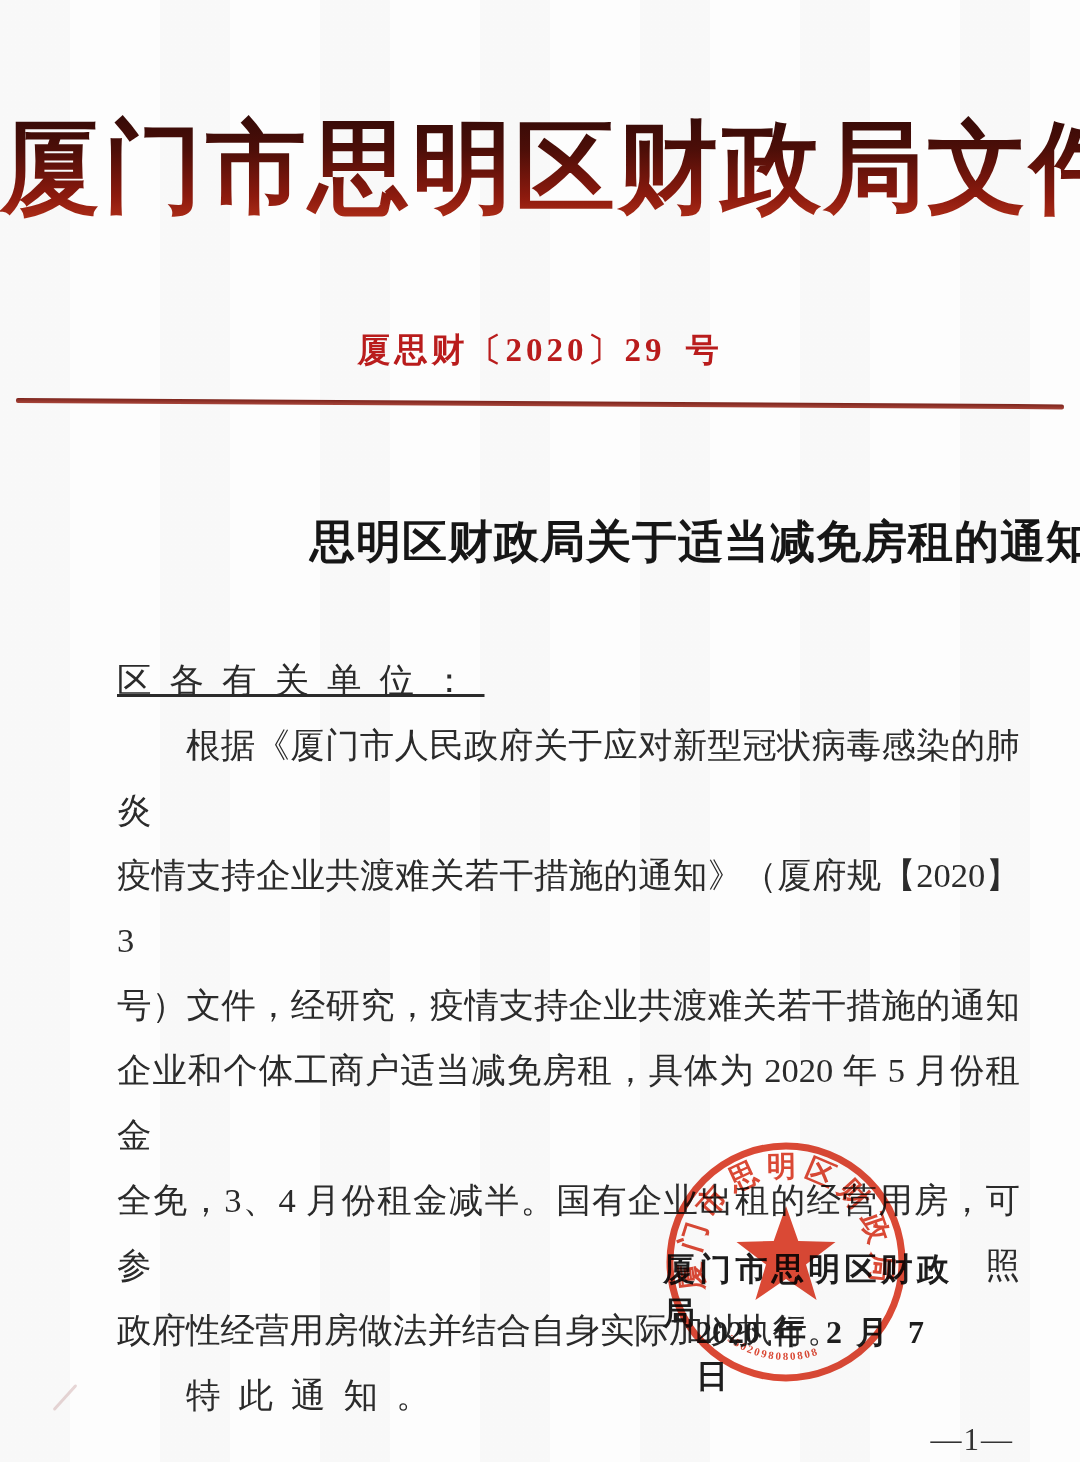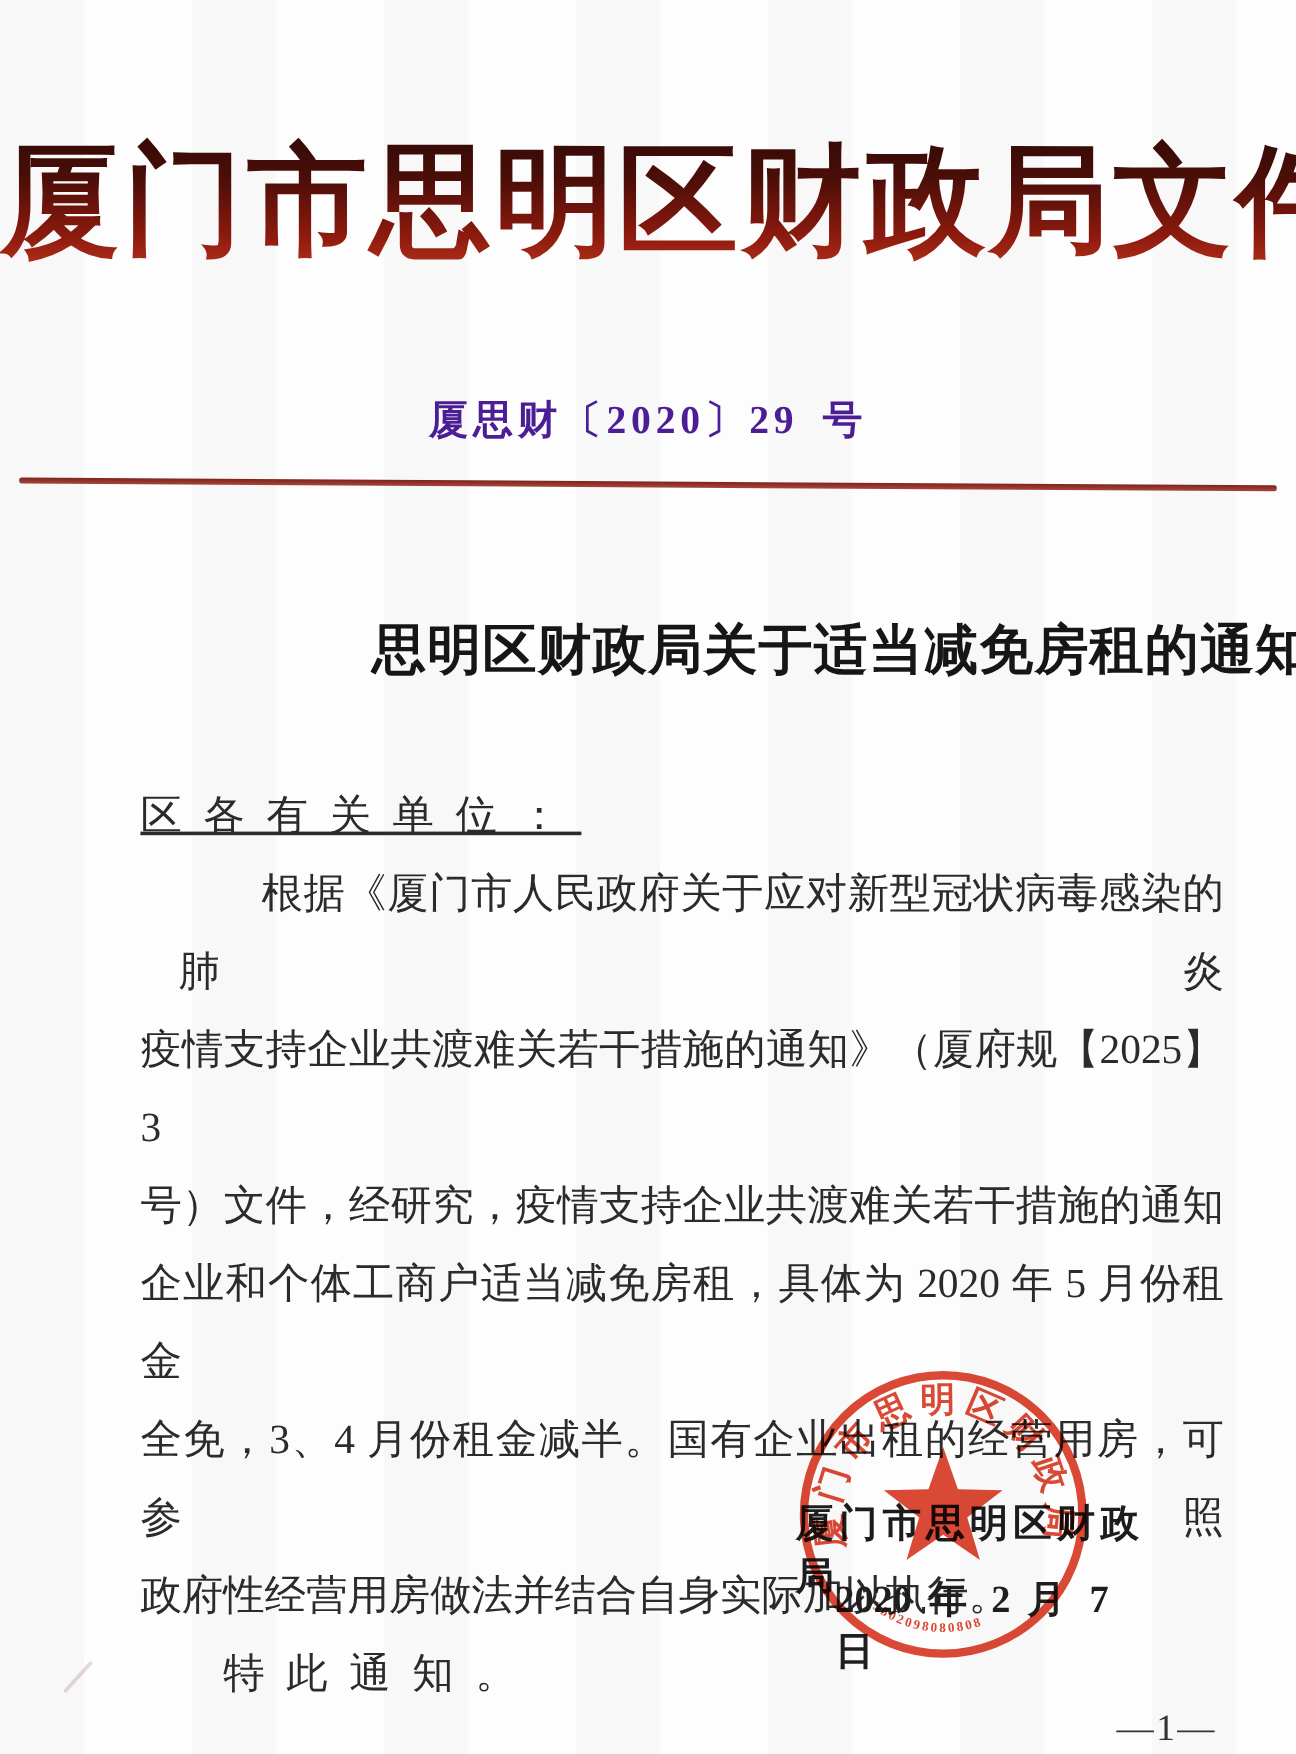--- a/index.html
+++ b/index.html
@@ -30,21 +30,21 @@
   @supports ((-webkit-background-clip:text) or (background-clip:text)){
     .org-title{
       background:linear-gradient(180deg,#2c0907 0%,#4c0e08 35%,#8c1a0e 70%,#c63b1f 100%);
       -webkit-background-clip:text;background-clip:text;
       color:transparent;
     }
   }
   .doc-number{
     position:absolute;top:328px;left:0;width:100%;
     text-align:center;
-    font-size:33px;color:#4c1d95;
+    font-size:33px;color:#b91c1c;
     letter-spacing:4px;word-spacing:8px;
     font-weight:600;
   }
   .red-rule{
     position:absolute;top:398px;left:16px;width:1048px;height:5px;
     background:linear-gradient(180deg,#six 0%,#a8453a 100%);
     background:linear-gradient(180deg,#7c241c 0%,#a8453a 100%);
     transform:rotate(0.35deg);
     transform-origin:left center;
     border-radius:2px;
@@ -58,21 +58,21 @@
   .body{
     position:absolute;top:648px;left:117px;width:903px;
     font-size:34.5px;color:#2b2b2b;line-height:65px;
   }
   .line{white-space:nowrap;}
   .line.j{
     white-space:normal;
     text-align:justify;
     text-align-last:justify;
   }
-  .line.indent{text-indent:2em;margin-left:32px;}
+  .line.indent{text-indent:2em;}
   .salutation{letter-spacing:18px;text-decoration:underline;}
   .closing{letter-spacing:18px;text-indent:2em;}
   .signature{
     position:absolute;top:1248px;left:663px;width:286px;
     font-size:32px;color:#1c1c1c;font-weight:600;
     text-align:justify;text-align-last:justify;
   }
   .sign-date{
     position:absolute;top:1311px;left:696px;width:228px;
     font-size:32px;color:#1e1e1e;font-weight:600;
@@ -109,21 +109,21 @@
 
   <div class="doc-number">厦思财〔2020〕29 号</div>
 
   <div class="red-rule"></div>
 
   <h1 class="doc-title">思明区财政局关于适当减免房租的通知</h1>
 
   <div class="body">
     <div class="line salutation">区各有关单位：</div>
     <div class="line j indent">根据《厦门市人民政府关于应对新型冠状病毒感染的肺炎</div>
-    <div class="line j">疫情支持企业共渡难关若干措施的通知》（厦府规【2025】3</div>
+    <div class="line j">疫情支持企业共渡难关若干措施的通知》（厦府规【2020】3</div>
     <div class="line j">号）文件，经研究，疫情支持企业共渡难关若干措施的通知</div>
     <div class="line j">企业和个体工商户适当减免房租，具体为 2020 年 5 月份租金</div>
     <div class="line j">全免，3、4 月份租金减半。国有企业出租的经营用房，可参照</div>
     <div class="line">政府性经营用房做法并结合自身实际加以执行。</div>
     <div class="line closing">特此通知。</div>
   </div>
 
   <div class="signature">厦门市思明区财政局</div>
   <div class="sign-date">2020 年 2 月 7 日</div>
 

